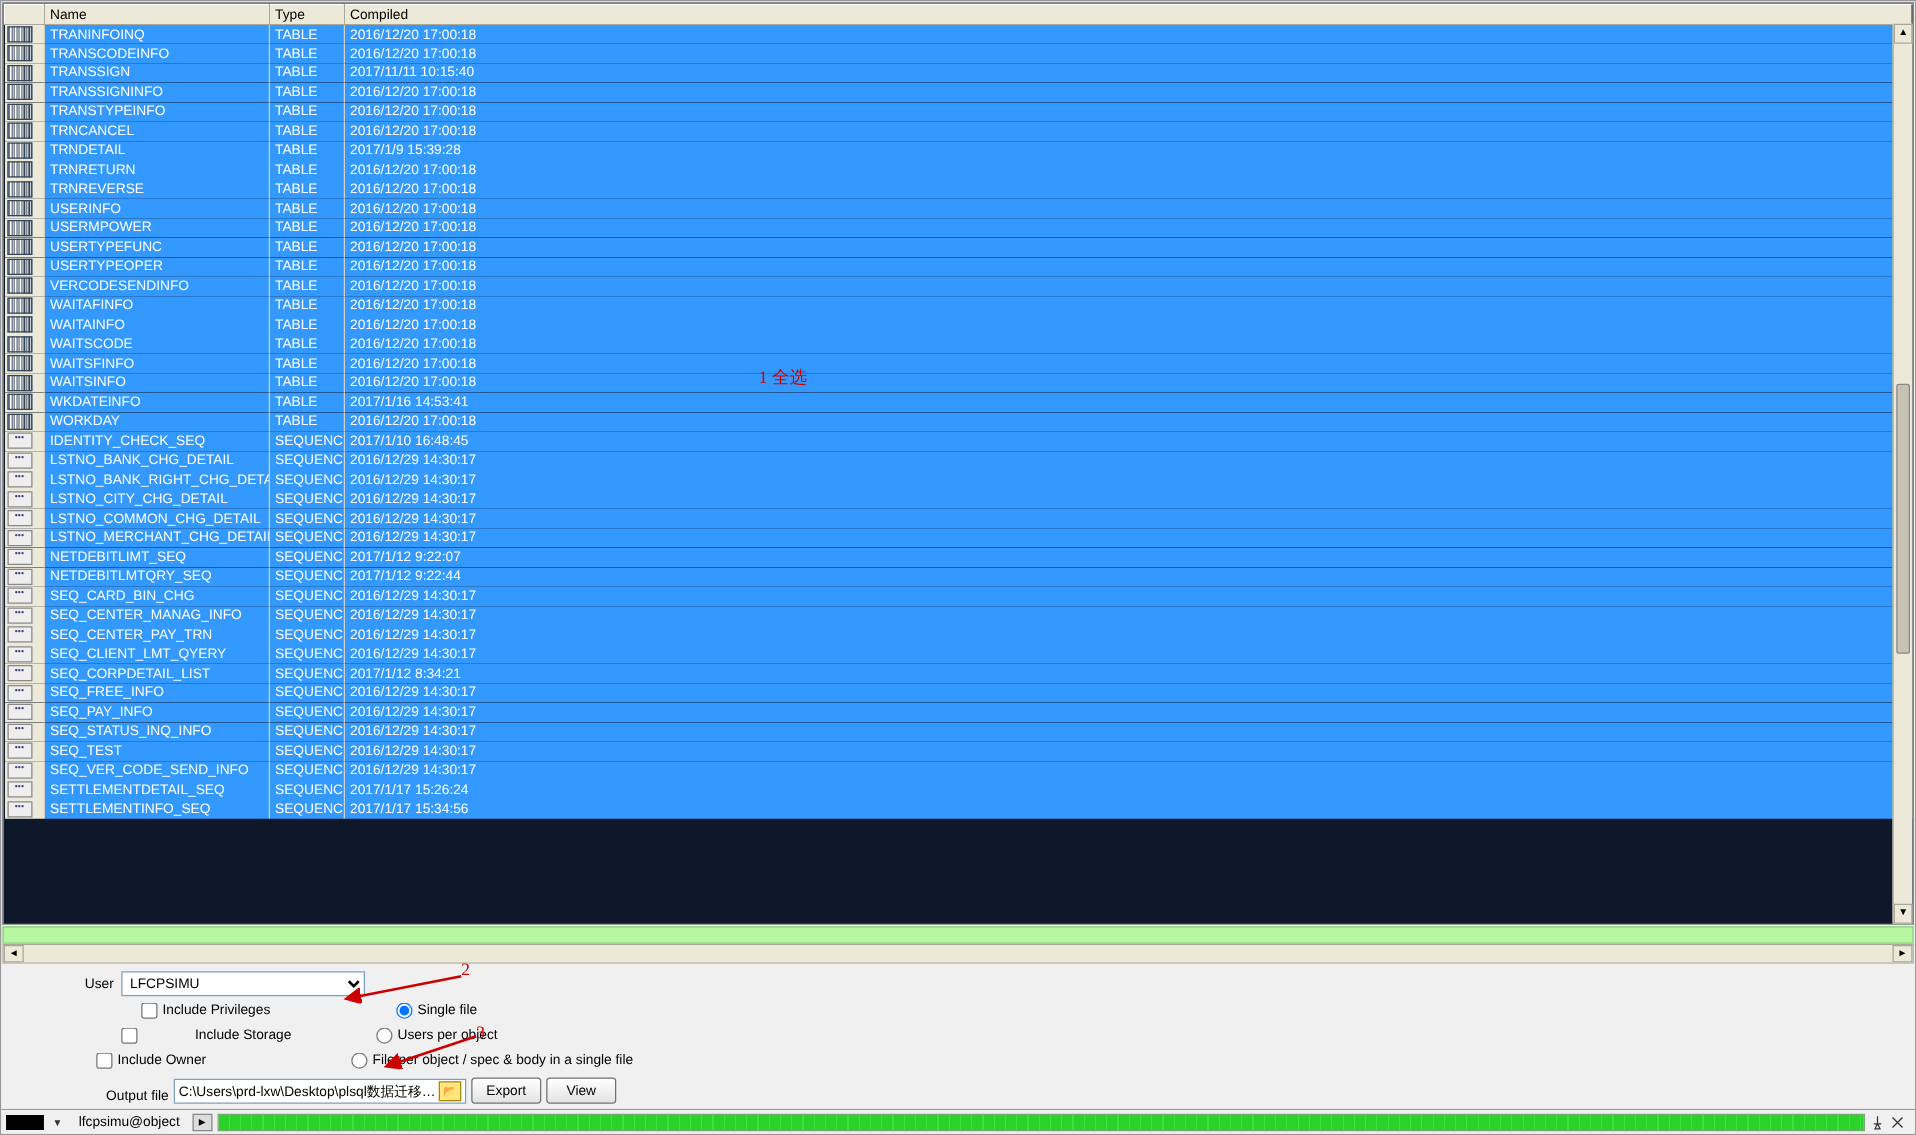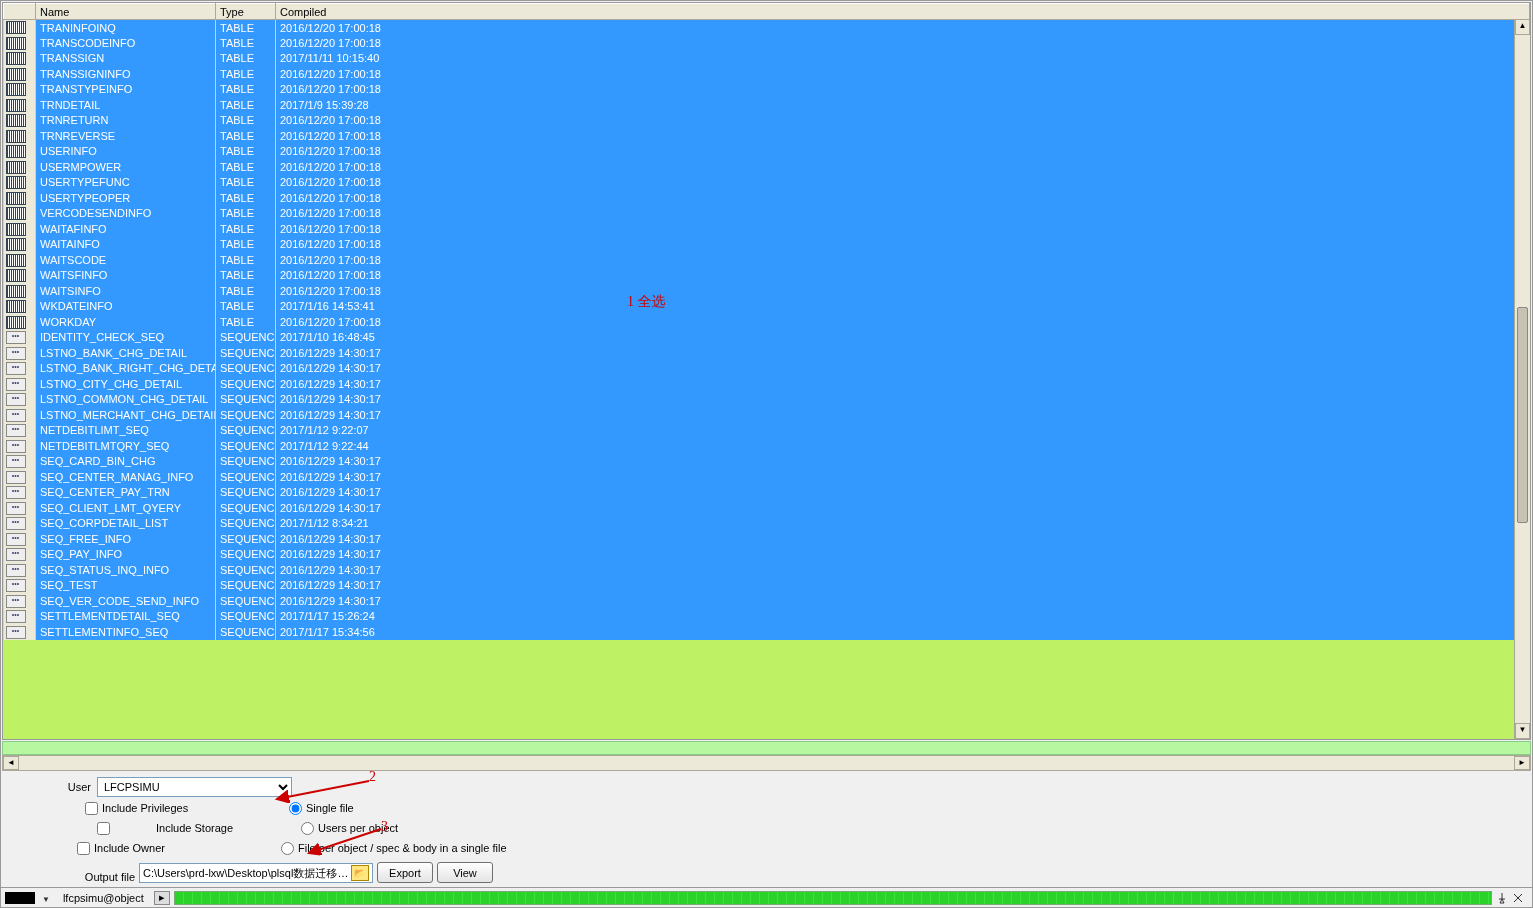--- a/index.html
+++ b/index.html
@@ -1,20 +1,20 @@
 <!DOCTYPE html>
 <html><head>
 <meta charset="utf-8">
 <style>
   * { box-sizing: border-box; margin: 0; padding: 0; }
   body { font-family: Tahoma, Verdana, sans-serif; font-size: 11px; background: #f0f0f0; color: #000; overflow: hidden; }
   .container { width: 1533px; height: 908px; display: flex; flex-direction: column; background: #f0f0f0; border: 1px solid #999; }
 
   
-  .table-wrap { flex: 1; overflow: hidden; background: #bef264; border: 1px solid #999; margin: 1px; position: relative; }
+  .table-wrap { flex: 1; overflow: hidden; background: #0f172a; border: 1px solid #999; margin: 1px; position: relative; }
   .table-scroll { height: 100%; overflow-y: hidden; overflow-x: hidden; }
 
   table { border-collapse: collapse; width: 100%; table-layout: fixed; }
   thead th { background: #ece9d8; border: 1px solid #aca899; border-top-color:#fff; border-left-color:#fff; height: 16px; text-align: left; padding: 0 4px; font-weight: normal; font-size: 11px; position: sticky; top: 0; }
   .col-icon    { width: 32px; }
   .col-name    { width: 180px; }
   .col-type    { width: 60px; }
   .col-compiled{ width: auto; }
 
   tbody tr { height: 15.5px; }
@@ -23,21 +23,21 @@
   td.icon-cell { padding: 0 2px; background: #ece9d8 !important; }
   .obj-icon { display: inline-block; width: 20px; height: 13px; vertical-align: middle; }
   .obj-icon.table    { background: repeating-linear-gradient(90deg,#345,#345 1px,#fff 1px,#fff 2px), #cde; border:1px solid #345; }
   .obj-icon.sequence { background: #eee; border: 1px solid #888; }
   .obj-icon.sequence::after { content:"•••"; font-size:7px; color:#447; display:block; line-height:7px; text-align:center;}
   
   .green-strip { height: 14px; background: #b6f7a0; border:1px solid #8c8; margin:0 1px;}
 
   
   .annot { position:absolute; color:#c00; font-size:14px; font-family: "SimSun", serif; pointer-events:none;}
-  .annot.a1 { left: 624px; top: 290px; }
+  .annot.a1 { left: 604px; top: 290px; }
   .annot.a2 { left: 404px; top: 698px; }
   .annot.a3 { left: 416px; top: 748px; }
   .arrow { stroke:#c00; fill:#c00; position:absolute; pointer-events:none;}
 
   
   .options { padding: 6px 8px 4px 40px; display:flex; flex-direction:column; gap:2px; background:#f0f0f0;}
   .row { display:flex; align-items:center; gap:6px; height:20px;}
   .label-user { width: 50px; text-align:right; }
   select.user { width: 195px; height:20px; border:1px solid #7b9ebd; background:#fff; font-size:11px; padding:1px 2px;}
   .chk { margin-left: 56px; display:flex; align-items:center; gap:4px; width:140px;}
@@ -121,20 +121,26 @@
               <td>2016/12/20 17:00:18</td>
             </tr>
             <tr class="selected">
               <td class="icon-cell"><span class="obj-icon table"></span></td>
               <td>TRANSTYPEINFO</td>
               <td>TABLE</td>
               <td>2016/12/20 17:00:18</td>
             </tr>
             <tr class="selected">
               <td class="icon-cell"><span class="obj-icon table"></span></td>
+              <td>TRNCANCEL</td>
+              <td>TABLE</td>
+              <td>2016/12/20 17:00:18</td>
+            </tr>
+            <tr class="selected">
+              <td class="icon-cell"><span class="obj-icon table"></span></td>
               <td>TRNDETAIL</td>
               <td>TABLE</td>
               <td>2017/1/9 15:39:28</td>
             </tr>
             <tr class="selected">
               <td class="icon-cell"><span class="obj-icon table"></span></td>
               <td>TRNRETURN</td>
               <td>TABLE</td>
               <td>2016/12/20 17:00:18</td>
             </tr>
@@ -371,21 +377,21 @@
       </svg>
 
     <div class="row">
       <span class="label-user">User</span>
       <select class="user">
         <option>LFCPSIMU</option>
       </select>
     </div>
 
     <div class="opt-row">
-      <div class="opt-left chk" style="margin-left:44px;">
+      <div class="opt-left chk" style="margin-left:72px;">
         <input type="checkbox" style="">
         <span>Include Privileges</span>
       </div>
       <div class="radio-col">
         <input type="radio" name="fm" checked="" style="">
         <span>Single file</span>
       </div>
     </div>
 
     <div class="opt-row">

